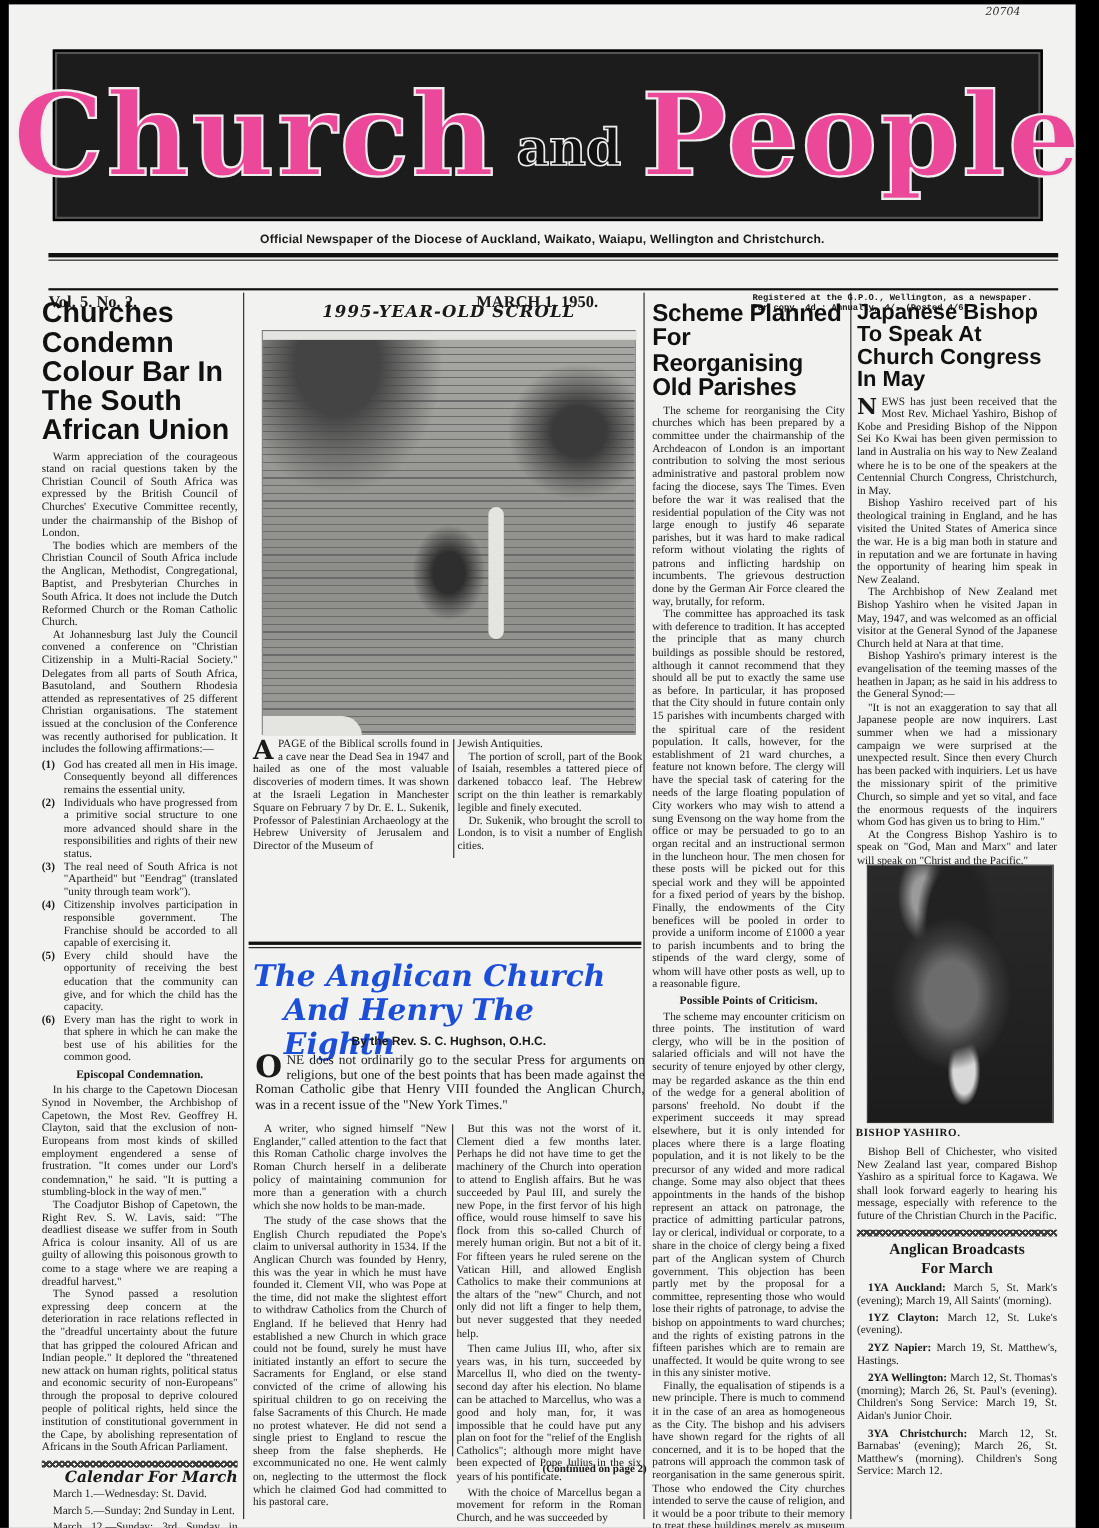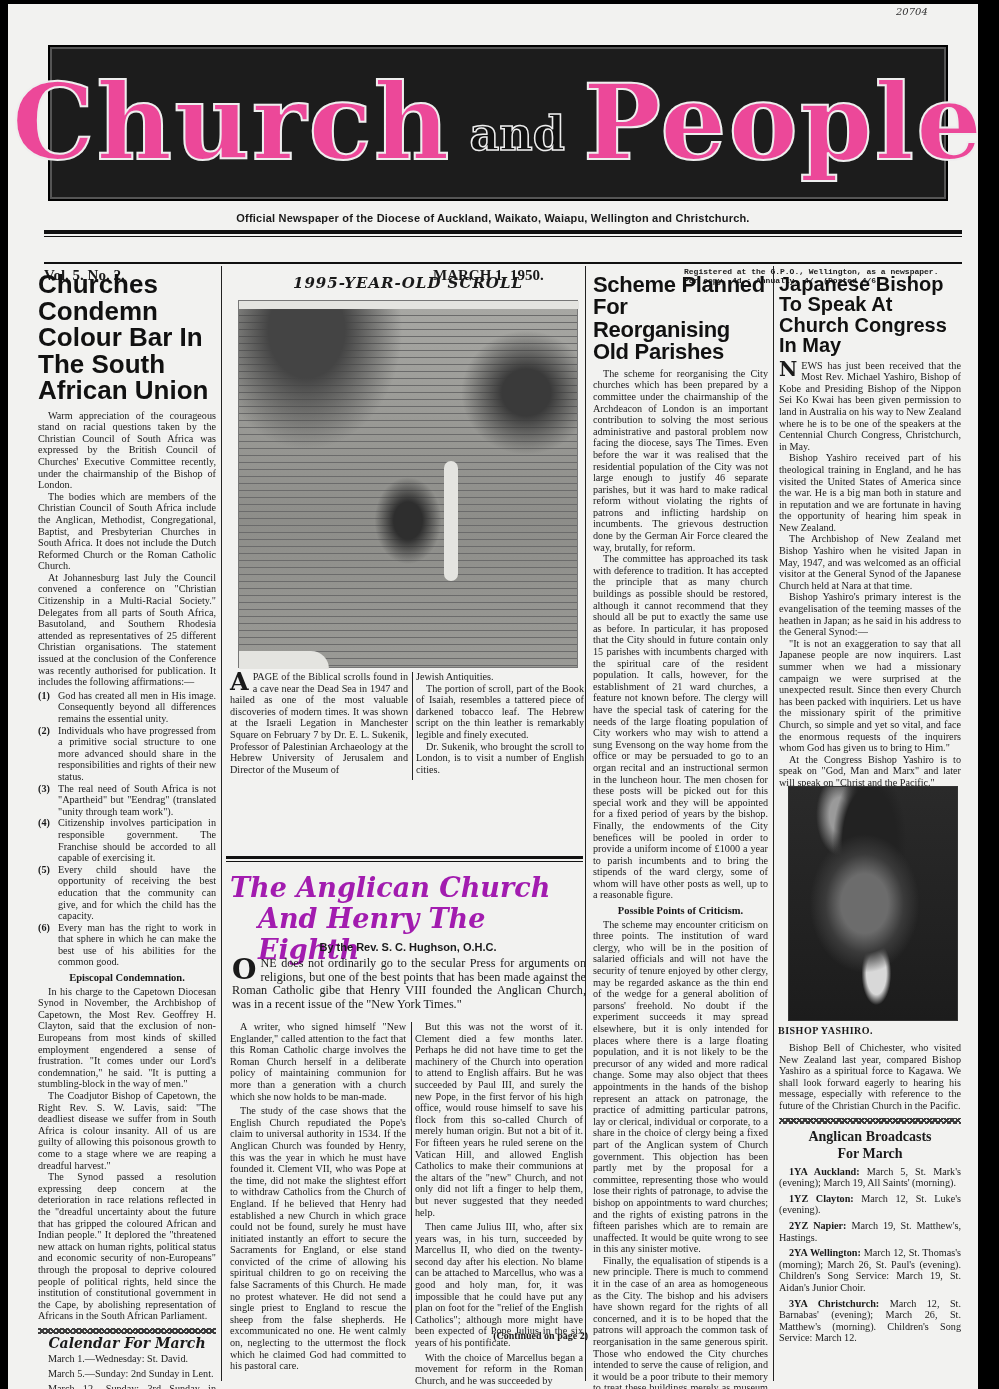--- a/index.html
+++ b/index.html
@@ -35,39 +35,39 @@
   .hl-3 { font-size: 22px; margin-bottom: 4px; letter-spacing: -0.3px; }
   .hl-4 { font-size: 20px; margin-bottom: 4px; }
 
   .affirm { list-style: none; margin: 2px 0 3px 0; }
   .affirm li { display: flex; }
   .affirm .num { width: 20px; flex: none; font-weight: bold; }
   .affirm .txt { flex: 1; }
 
   .subhead { font-weight: bold; text-align: center; font-size: 10.5px; margin: 4px 0 2px 0; }
   .zigzag { height: 6px; margin: 6px 0 4px 0; background: repeating-linear-gradient(45deg, #222 0 2px, transparent 2px 4px), repeating-linear-gradient(-45deg, #222 0 2px, transparent 2px 4px); opacity: 0.85; }
-  .cal-title { font-family: "DejaVu Serif", serif; font-style: italic; font-weight: bold; font-size: 14px; text-align: center; margin: 2px 0 4px 0; }
+  .cal-title { font-family: "DejaVu Serif", serif; font-style: italic; font-weight: bold; font-size: 14px; text-align: right; margin: 2px 0 4px 0; }
   .cal-item { margin-bottom: 3px; text-indent: 10px; }
 
   .scroll-title { position: absolute; left: 220px; top: 270px; width: 360px; text-align: center; font-family: "DejaVu Serif", serif; font-style: italic; font-weight: bold; font-size: 15px; letter-spacing: 1px; }
   .scroll-img { position: absolute; left: 230px; top: 296px; width: 340px; height: 368px; background:
     radial-gradient(ellipse at 20% 8%, #444 0 10%, transparent 25%),
     radial-gradient(ellipse at 50% 60%, #2e2e2e 0 6%, transparent 14%),
     radial-gradient(ellipse at 85% 25%, #3a3a3a 0 6%, transparent 16%),
     repeating-linear-gradient(180deg, #6b6b6b 0 1px, transparent 1px 7px),
     linear-gradient(180deg, #a8a8a4, #8d8d89 60%, #9a9a96); border: 1px solid #777; }
   .scroll-img .tear { position: absolute; background: #e4e4e0; }
 
   .caption { position: absolute; font-size: 10.2px; line-height: 11.6px; text-align: justify; }
   .dropcap { float: left; font-size: 24px; line-height: 20px; font-weight: bold; margin: 1px 4px 0 0; font-family: "DejaVu Serif", serif; }
 
   .rule-h { position: absolute; height: 3px; background: #111; }
   .rule-h2 { position: absolute; height: 1px; background: #111; }
 
-  .feature-title { position: absolute; left: 222px; top: 868px; width: 358px; font-family: "DejaVu Serif", serif; font-style: italic; font-weight: bold; font-size: 27px; line-height: 31px; color: #a21caf; }
+  .feature-title { position: absolute; left: 222px; top: 868px; width: 358px; font-family: "DejaVu Serif", serif; font-style: italic; font-weight: bold; font-size: 27px; line-height: 31px; color: #1d4ed8; }
   .feature-title .l2 { padding-left: 28px; display: block; }
   .byline { position: absolute; left: 220px; top: 937px; width: 360px; text-align: center; font-family: "Liberation Sans", sans-serif; font-weight: bold; font-size: 11px; }
   .lede { position: absolute; left: 224px; top: 953px; width: 354px; font-size: 12.2px; line-height: 13.6px; text-align: justify; }
   .lede .dropcap { font-size: 28px; line-height: 24px; }
 
   .contd { position: absolute; left: 400px; top: 1326px; width: 180px; text-align: right; font-weight: bold; font-size: 10px; }
 
   .portrait { position: absolute; left: 780px; top: 782px; width: 170px; height: 235px; background:
     radial-gradient(ellipse at 45% 50%, #6c6c6c 0 18%, #3a3a3a 30%, transparent 42%),
     radial-gradient(ellipse at 48% 24%, #222 0 22%, transparent 30%),

